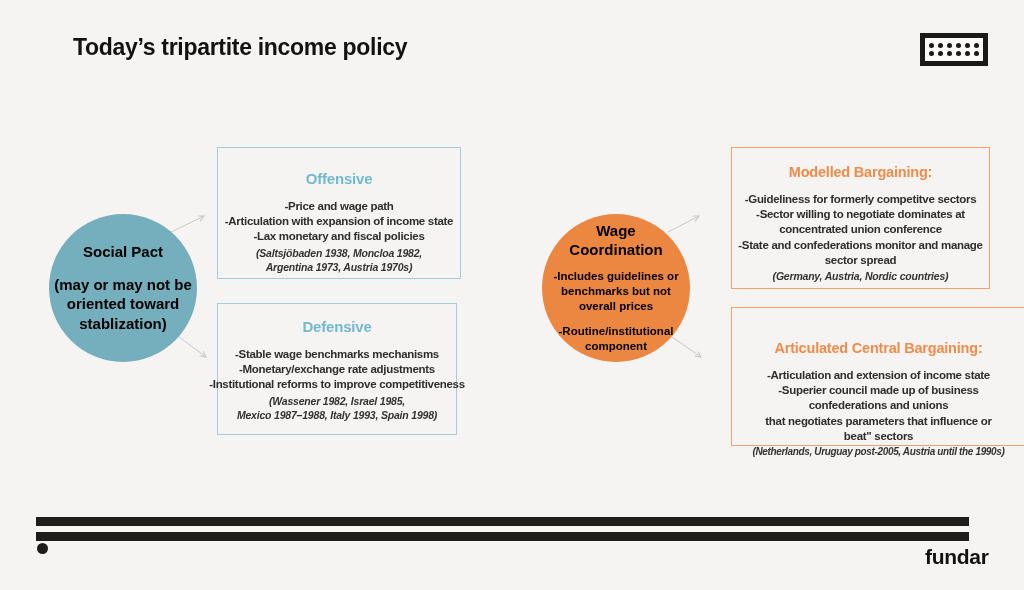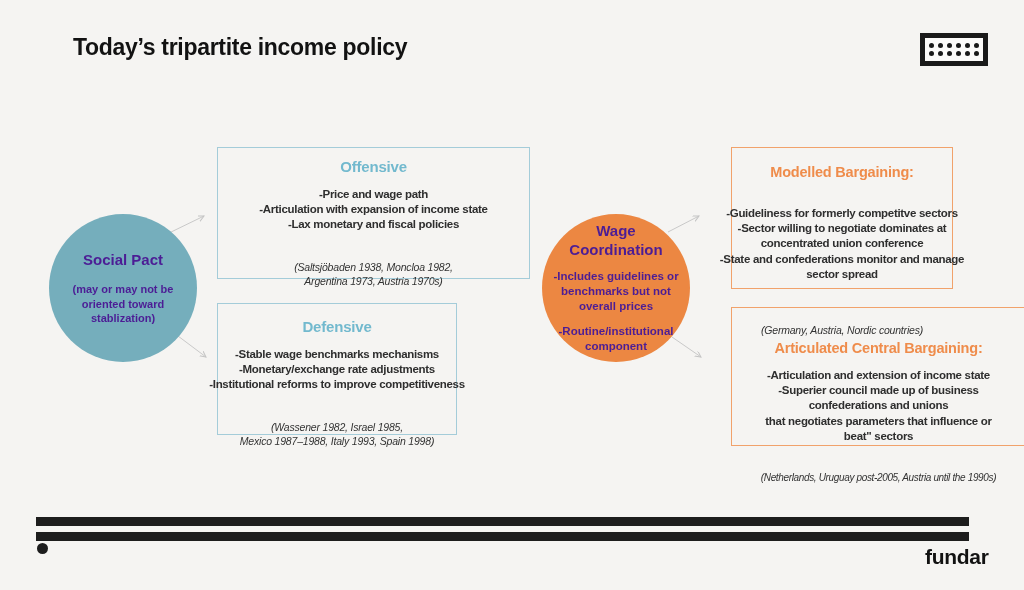--- a/index.html
+++ b/index.html
@@ -25,52 +25,52 @@
     display:flex; flex-direction:column; justify-content:center; gap:3px;
     padding:0 4px;
   }
   .badge .row { display:flex; justify-content:space-between; }
   .badge i { width:5px; height:5px; border-radius:50%; background:#1a1a1a; display:block; }
 
   
   .circle {
     position:absolute; width:148px; height:148px; border-radius:50%;
     display:flex; flex-direction:column; justify-content:center;
-    text-align:center; color:#4c1d95;
+    text-align:center; color:#000000;
   }
   .circle.teal   { left:49px;  top:214px; background:#75aebc; }
   .circle.orange { left:542px; top:214px; background:#ec8742; }
   .circle .c-title { font-size:15px; font-weight:700; white-space:pre; line-height:1.25; }
-  .circle .c-sub   { font-size:11px; font-weight:700; white-space:pre; line-height:1.3; margin-top:13px; }
+  .circle .c-sub   { font-size:15px; font-weight:700; white-space:pre; line-height:1.3; margin-top:13px; }
   .circle .c-bullet{ font-size:11.5px; font-weight:700; white-space:pre; line-height:1.3; margin-top:10px; }
 
   
   .box {
     position:absolute; background:transparent;
     display:flex; flex-direction:column; align-items:center; text-align:center;
   }
   .box.blue   { border:1.5px solid #a4ccd9; }
   .box.orange { border:1.5px solid #f1a26b; }
   .box .b-title { font-size:15px; font-weight:700; letter-spacing:-0.2px; }
   .box.blue   .b-title { color:#72b9ce; }
   .box.orange .b-title { color:#ef8c4b; font-size:14.5px; }
   .box .b-items { margin-top:12px; }
   .box .b-item {
     font-size:11.5px; font-weight:700; color:#2e2e2e; line-height:1.32;
     white-space:pre; letter-spacing:-0.3px;
   }
   .box .b-note {
-    font-size:10.5px; font-style:italic; font-weight:400; color:#333;
-    line-height:1.35; white-space:pre; margin-top:27px; letter-spacing:-0.2px;
+    font-size:10.5px; font-style:italic; font-weight:700; color:#333;
+    line-height:1.35; white-space:pre; margin-top:1px; letter-spacing:-0.2px;
   }
   .box .b-note.tight { font-size:10px; letter-spacing:-0.35px; }
 
-  .box.offensive   { left:217px; top:147px; width:313px; height:132px; padding-top:10px;text-align:center; }
+  .box.offensive   { left:217px; top:147px; width:244px; height:132px; padding-top:22px;text-align:center; }
   .box.defensive   { left:217px; top:303px; width:240px; height:132px; padding-top:14px; }
-  .box.modelled    { left:731px; top:147px; width:222px; height:142px; padding-top:16px;gap:14px; }
+  .box.modelled    { left:731px; top:147px; width:259px; height:142px; padding-top:16px; }
   .box.articulated { left:731px; top:307px; width:295px; height:139px; padding-top:32px; }
 
   
   svg.connectors { position:absolute; inset:0; pointer-events:none; }
 
   
   .bar { position:absolute; left:36px; width:933px; height:9px; background:#1d1d1d; }
   .bar.b1 { top:517px; }
   .bar.b2 { top:532px; }
   .dot { position:absolute; left:37px; top:543px; width:11px; height:11px; border-radius:50%; background:#1d1d1d; }

